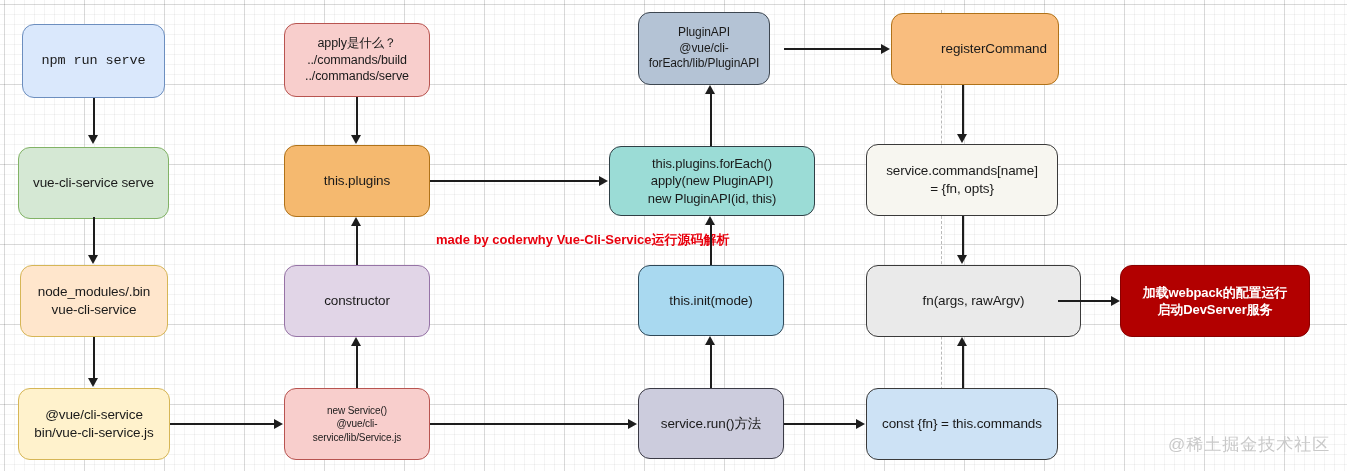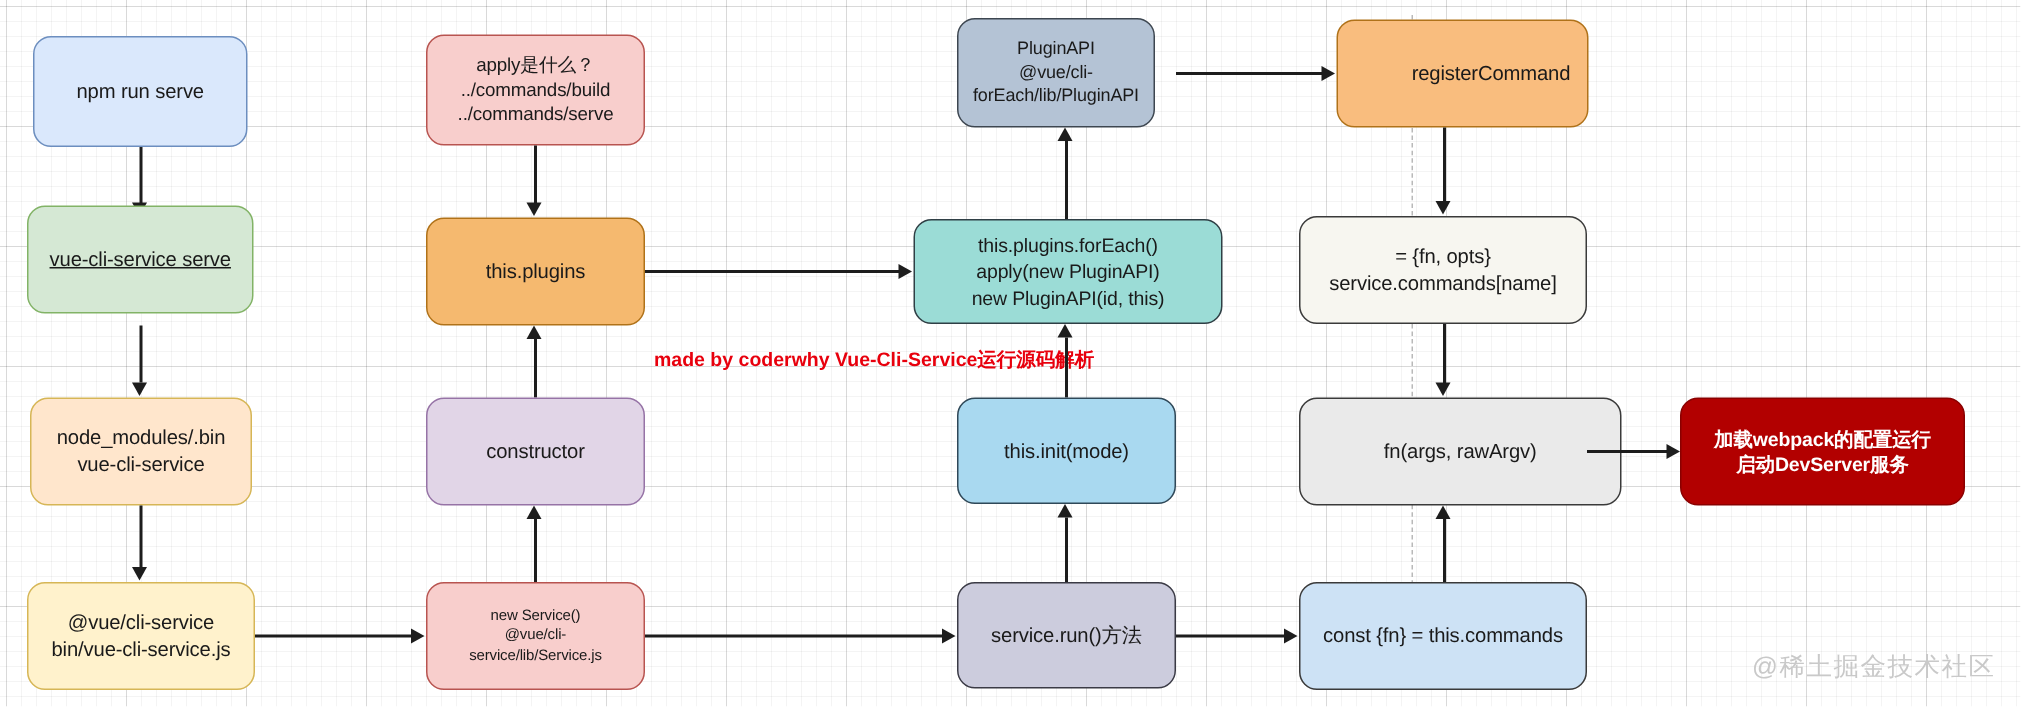--- a/index.html
+++ b/index.html
@@ -79,28 +79,28 @@
     white-space: nowrap;
   }
 </style>
 </head>
 <body>
 
 <div id="canvas">
 
   <div class="dashed-guide" style="left:941px; top:10px; height:430px;"></div>
 
-  <div class="node" style="left:22px; top:24px; width:143px; height:74px; background:#dae8fc; border-color:#6c8ebf;">
+  <div class="node" style="left:22px; top:24px; width:143px; height:74px; background:#dae8fc; border-color:#6c8ebf;font-family:Liberation Mono, monospace;">
     <span>npm run serve</span>
   </div>
 
   <div class="edge v" style="left:93px; top:98px; height:38px;"></div>
   <div class="arrow down" style="left:88px; top:135px;"></div>
 
-  <div class="node" style="left:18px; top:137px; width:151px; height:72px; background:#d5e8d4; border-color:#82b366;text-decoration:underline;">
+  <div class="node" style="left:18px; top:147px; width:151px; height:72px; background:#d5e8d4; border-color:#82b366;">
     <span>vue-cli-service serve</span>
   </div>
 
   <div class="edge v" style="left:93px; top:217px; height:38px;"></div>
   <div class="arrow down" style="left:88px; top:255px;"></div>
 
   <div class="node" style="left:20px; top:265px; width:148px; height:72px; background:#ffe6cc; border-color:#d6b656;">
     <div>
       <span>node_modules/.bin</span>
       <span>vue-cli-service</span>
@@ -205,22 +205,22 @@
 
   <div class="node" style="left:891px; top:13px; width:168px; height:72px; background:#f9bd7e; border-color:#b07219;padding-left:44px;">
     <span>registerCommand</span>
   </div>
 
   <div class="edge v" style="left:962px; top:85px; height:50px;"></div>
   <div class="arrow down" style="left:957px; top:134px;"></div>
 
   <div class="node" style="left:866px; top:144px; width:192px; height:72px; background:#f7f6f0; border-color:#3a3a3a;">
     <div>
+      <span>service.commands[name]</span>
       <span>= {fn, opts}</span>
-      <span>service.commands[name]</span>
     </div>
   </div>
 
   <div class="edge v" style="left:962px; top:216px; height:40px;"></div>
   <div class="arrow down" style="left:957px; top:255px;"></div>
 
   <div class="node" style="left:866px; top:265px; width:215px; height:72px; background:#eaeaea; border-color:#3a3a3a;">
     <span>fn(args, rawArgv)</span>
   </div>
 

